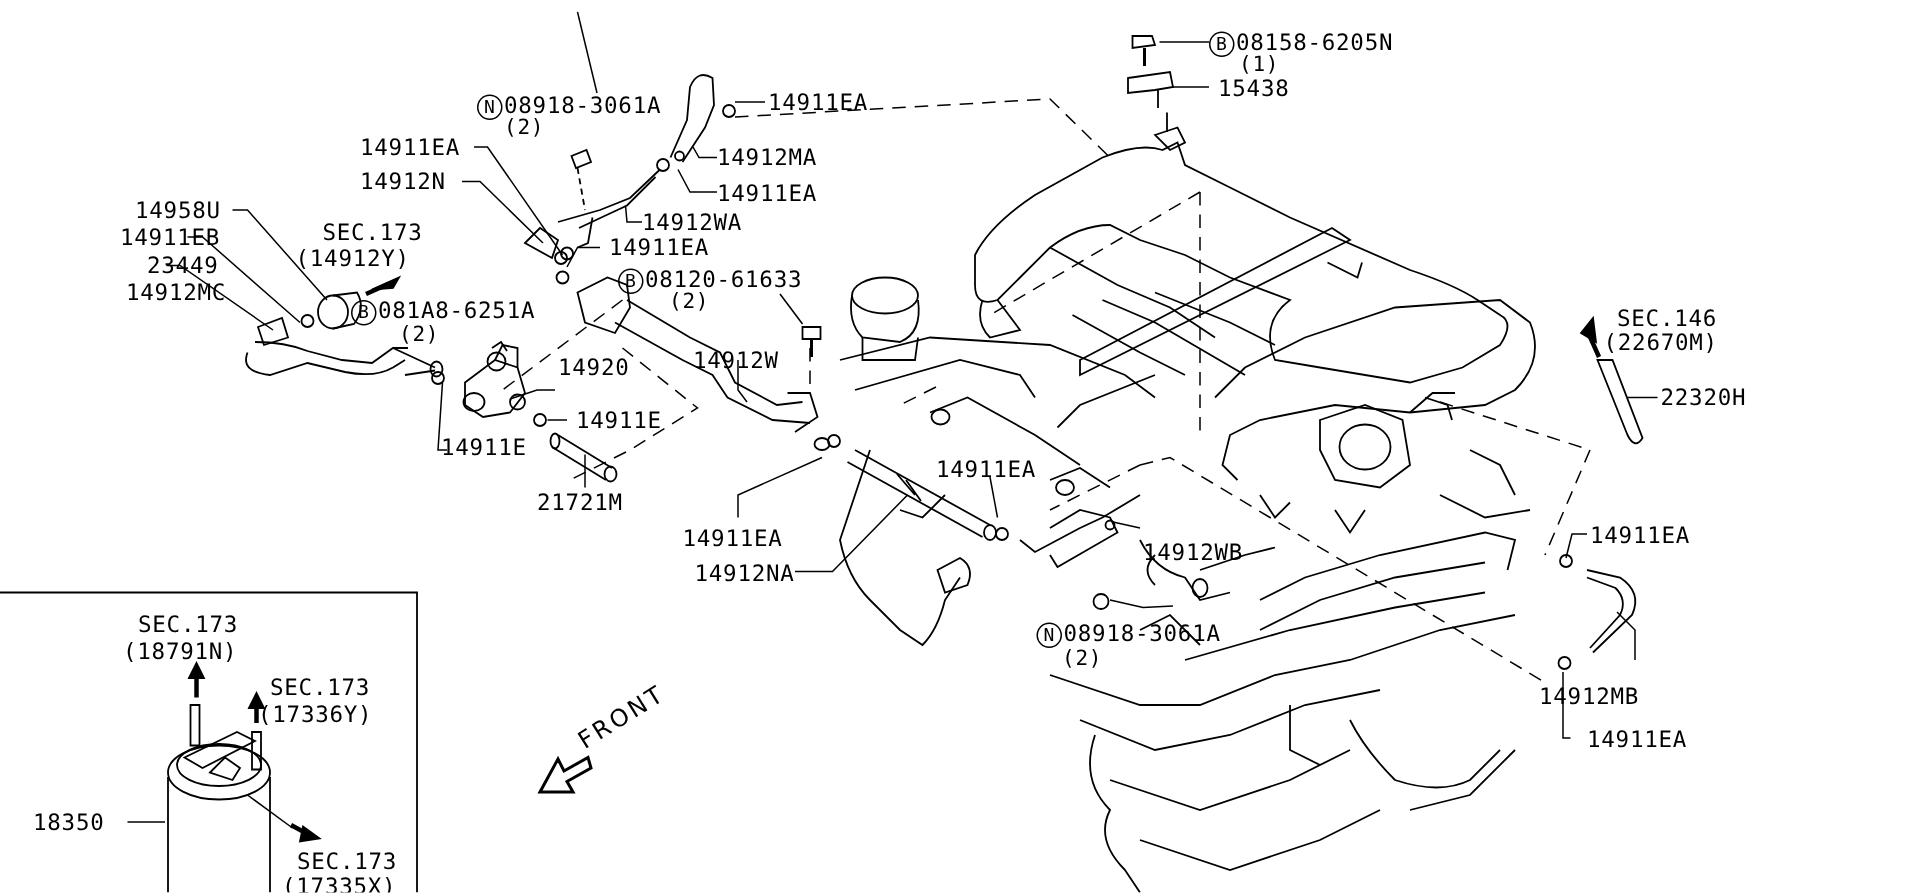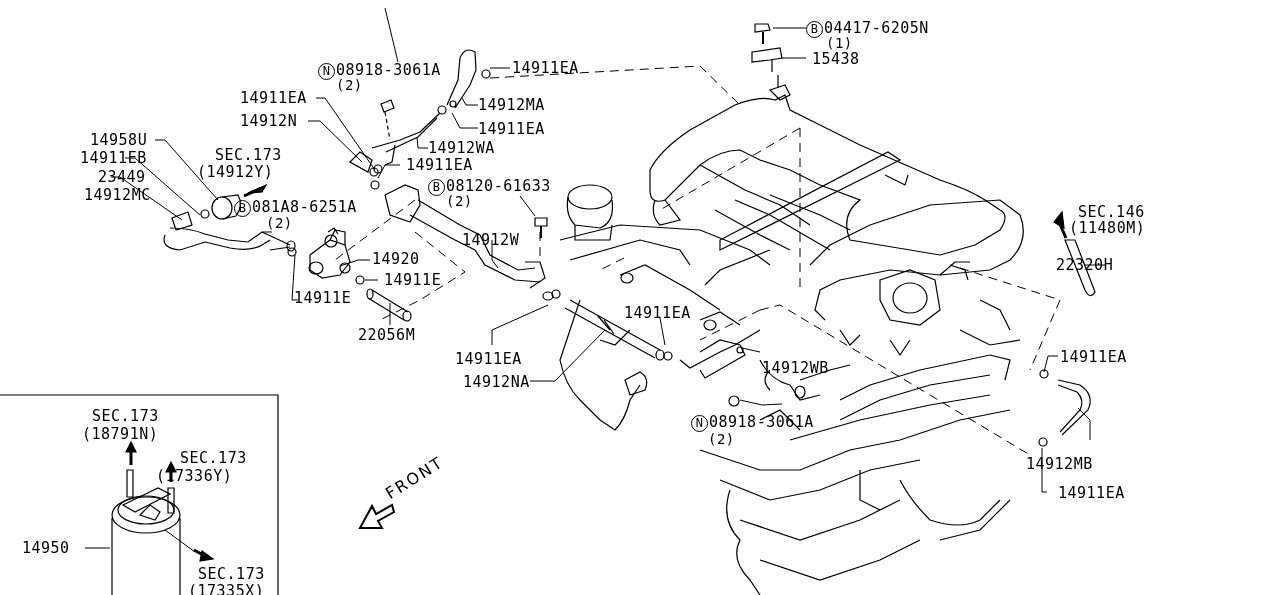--- a/index.html
+++ b/index.html
@@ -273,72 +273,72 @@
   <g>
     <line x1="131" y1="465" x2="131" y2="450" stroke-width="3"></line>
     <polygon points="126,452 131,442 136,452" fill="#000"></polygon>
     <line x1="171" y1="482" x2="171" y2="470" stroke-width="3"></line>
     <polygon points="166,472 171,462 176,472" fill="#000"></polygon>
     <line x1="194" y1="550" x2="205" y2="556" stroke-width="3"></line>
     <polygon points="202,551 213,559 200,561" fill="#000"></polygon>
   </g>
 </svg>
 
-<div class="lbl" style="left:806px;top:20px"><span class="circ">B</span><span>04417-6205N</span></div>
+<div class="lbl" style="left:806px;top:20px"><span class="circ">B</span><span>08158-6205N</span></div>
 <div class="lbl qty" style="left:826px;top:35px">(1)</div>
 <div class="lbl" style="left:812px;top:51px">15438</div>
 
 <div class="lbl" style="left:318px;top:62px"><span class="circ">N</span><span>08918-3061A</span></div>
 <div class="lbl qty" style="left:336px;top:77px">(2)</div>
 
 <div class="lbl" style="left:512px;top:60px">14911EA</div>
 <div class="lbl" style="left:478px;top:97px">14912MA</div>
 <div class="lbl" style="left:478px;top:121px">14911EA</div>
 <div class="lbl" style="left:428px;top:140px">14912WA</div>
 <div class="lbl" style="left:240px;top:90px">14911EA</div>
 <div class="lbl" style="left:240px;top:113px">14912N</div>
 <div class="lbl" style="left:406px;top:157px">14911EA</div>
 
-<div class="lbl" style="left:428px;top:178px"><span class="circ">B</span><span>08120-61633</span></div>
+<div class="lbl" style="left:412px;top:178px"><span class="circ">B</span><span>08120-61633</span></div>
 <div class="lbl qty" style="left:446px;top:193px">(2)</div>
 
 <div class="lbl" style="left:90px;top:132px">14958U</div>
 <div class="lbl" style="left:80px;top:150px">14911EB</div>
 <div class="lbl" style="left:98px;top:169px">23449</div>
 <div class="lbl" style="left:84px;top:187px">14912MC</div>
 
 <div class="lbl" style="left:215px;top:147px">SEC.173</div>
 <div class="lbl" style="left:197px;top:164px">(14912Y)</div>
 
 <div class="lbl" style="left:234px;top:199px"><span class="circ">B</span><span>081A8-6251A</span></div>
 <div class="lbl qty" style="left:266px;top:215px">(2)</div>
 
-<div class="lbl" style="left:372px;top:251px">14920</div>
+<div class="lbl" style="left:372px;top:237px">14920</div>
 <div class="lbl" style="left:384px;top:272px">14911E</div>
 <div class="lbl" style="left:294px;top:290px">14911E</div>
-<div class="lbl" style="left:358px;top:327px">22056M</div>
+<div class="lbl" style="left:358px;top:327px">21721M</div>
 
 <div class="lbl" style="left:462px;top:232px">14912W</div>
 <div class="lbl" style="left:624px;top:305px">14911EA</div>
 <div class="lbl" style="left:455px;top:351px">14911EA</div>
 <div class="lbl" style="left:463px;top:374px">14912NA</div>
 
 <div class="lbl" style="left:762px;top:360px">14912WB</div>
 <div class="lbl" style="left:691px;top:414px"><span class="circ">N</span><span>08918-3061A</span></div>
 <div class="lbl qty" style="left:708px;top:431px">(2)</div>
 
 <div class="lbl" style="left:1078px;top:204px">SEC.146</div>
-<div class="lbl" style="left:1069px;top:220px">(11480M)</div>
-<div class="lbl" style="left:1056px;top:257px">22320H</div>
+<div class="lbl" style="left:1069px;top:220px">(22670M)</div>
+<div class="lbl" style="left:1107px;top:257px">22320H</div>
 
 <div class="lbl" style="left:1060px;top:349px">14911EA</div>
 <div class="lbl" style="left:1026px;top:456px">14912MB</div>
 <div class="lbl" style="left:1058px;top:485px">14911EA</div>
 
 <div class="front">FRONT</div>
 
 <div class="lbl" style="left:92px;top:408px">SEC.173</div>
 <div class="lbl" style="left:82px;top:426px">(18791N)</div>
 <div class="lbl" style="left:180px;top:450px">SEC.173</div>
-<div class="lbl" style="left:156px;top:468px">(17336Y)</div>
-<div class="lbl" style="left:22px;top:540px">14950</div>
+<div class="lbl" style="left:172px;top:468px">(17336Y)</div>
+<div class="lbl" style="left:22px;top:540px">18350</div>
 <div class="lbl" style="left:198px;top:566px">SEC.173</div>
 <div class="lbl" style="left:188px;top:583px">(17335X)</div>
 
 </body></html>

